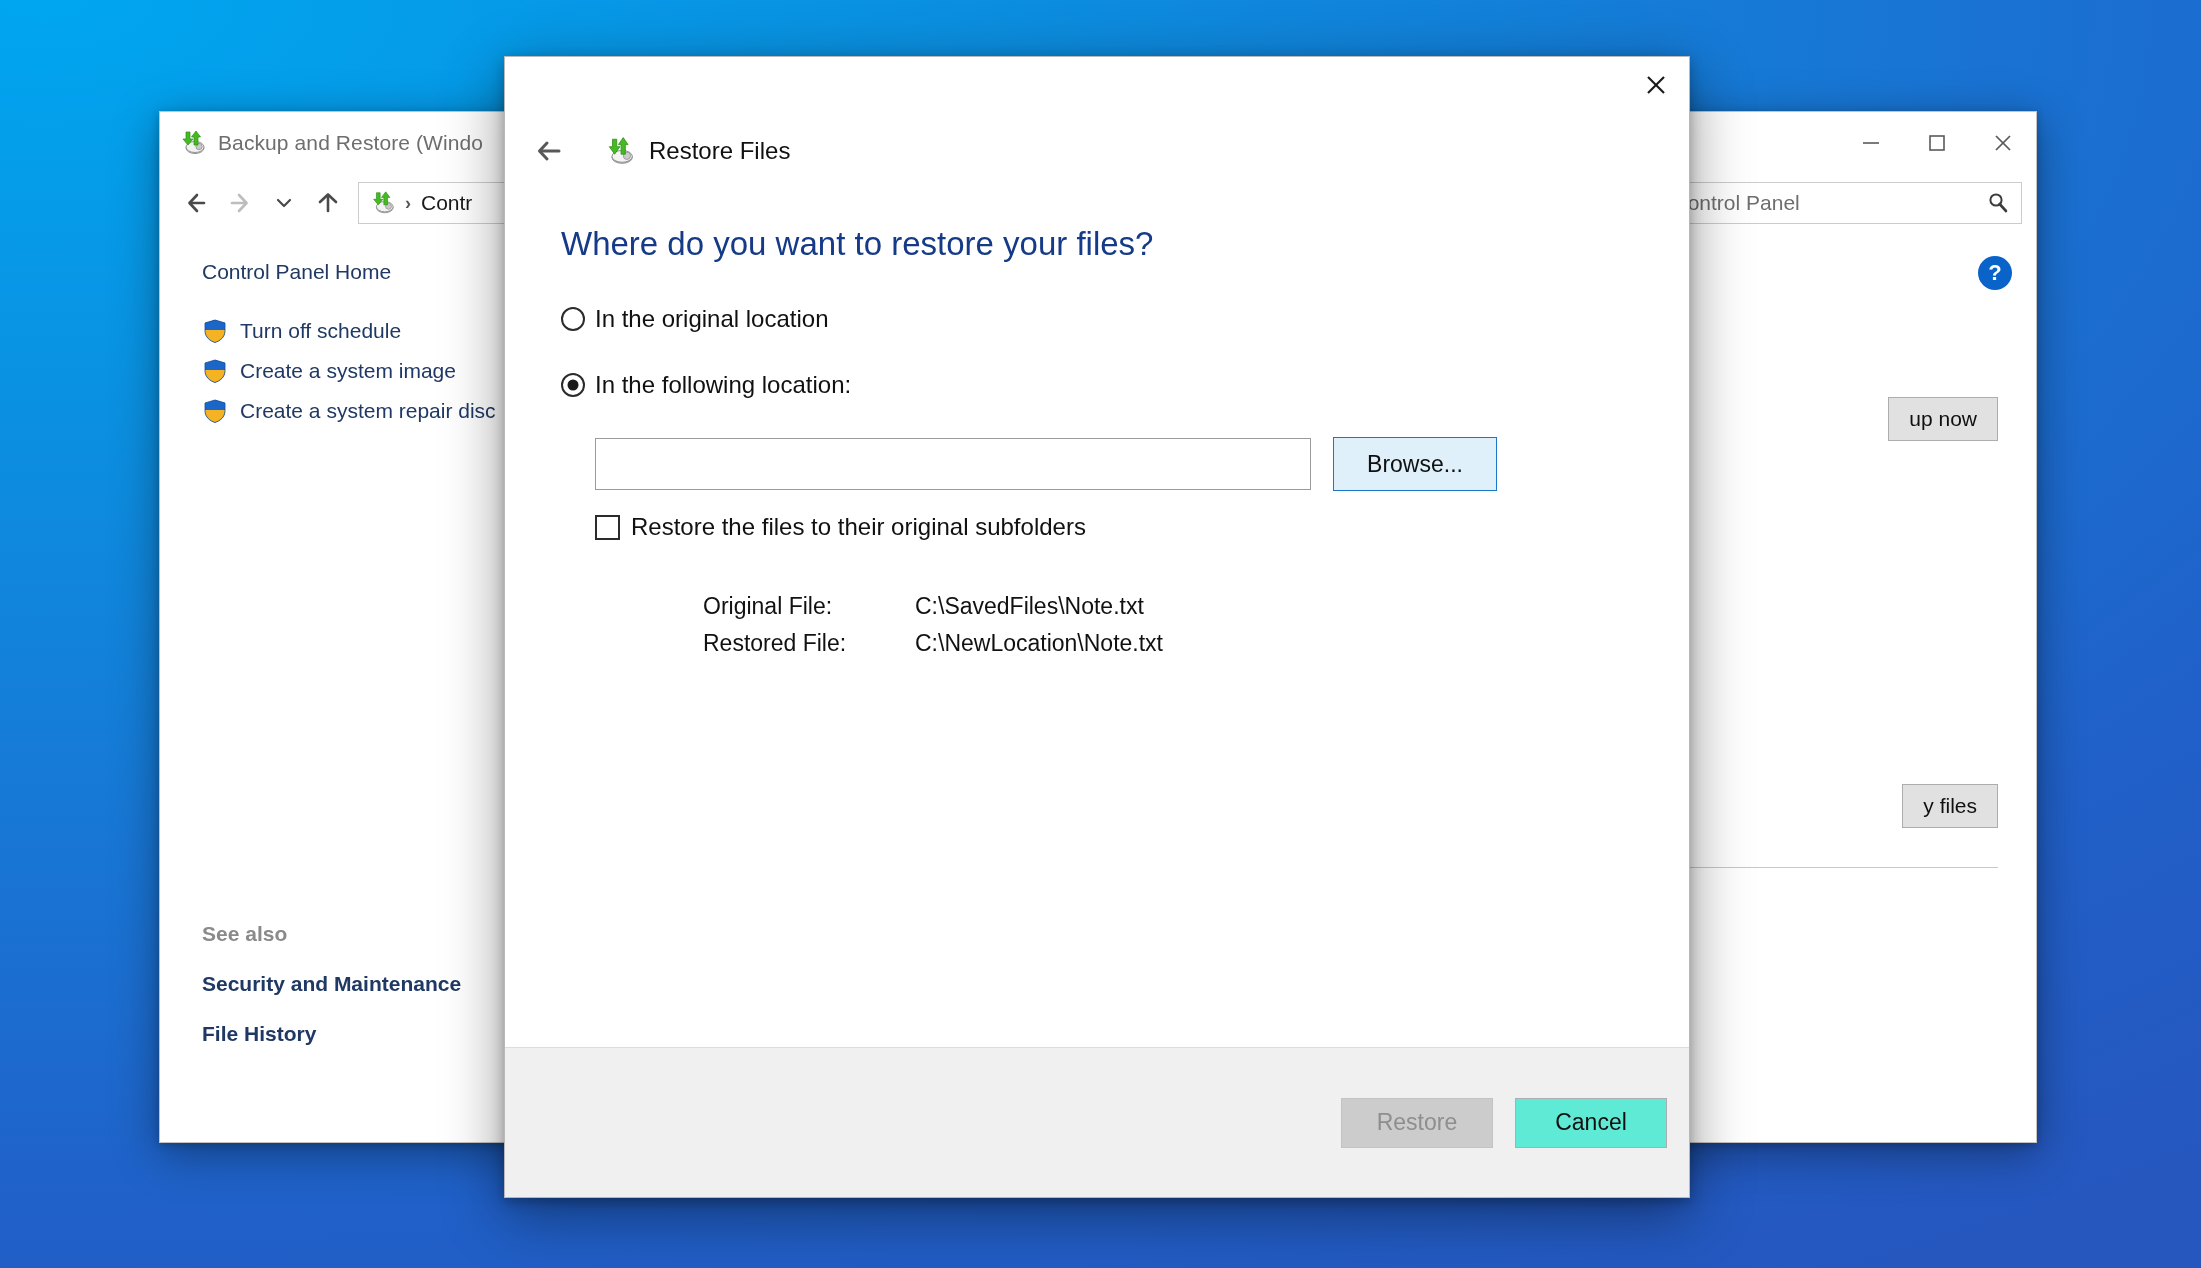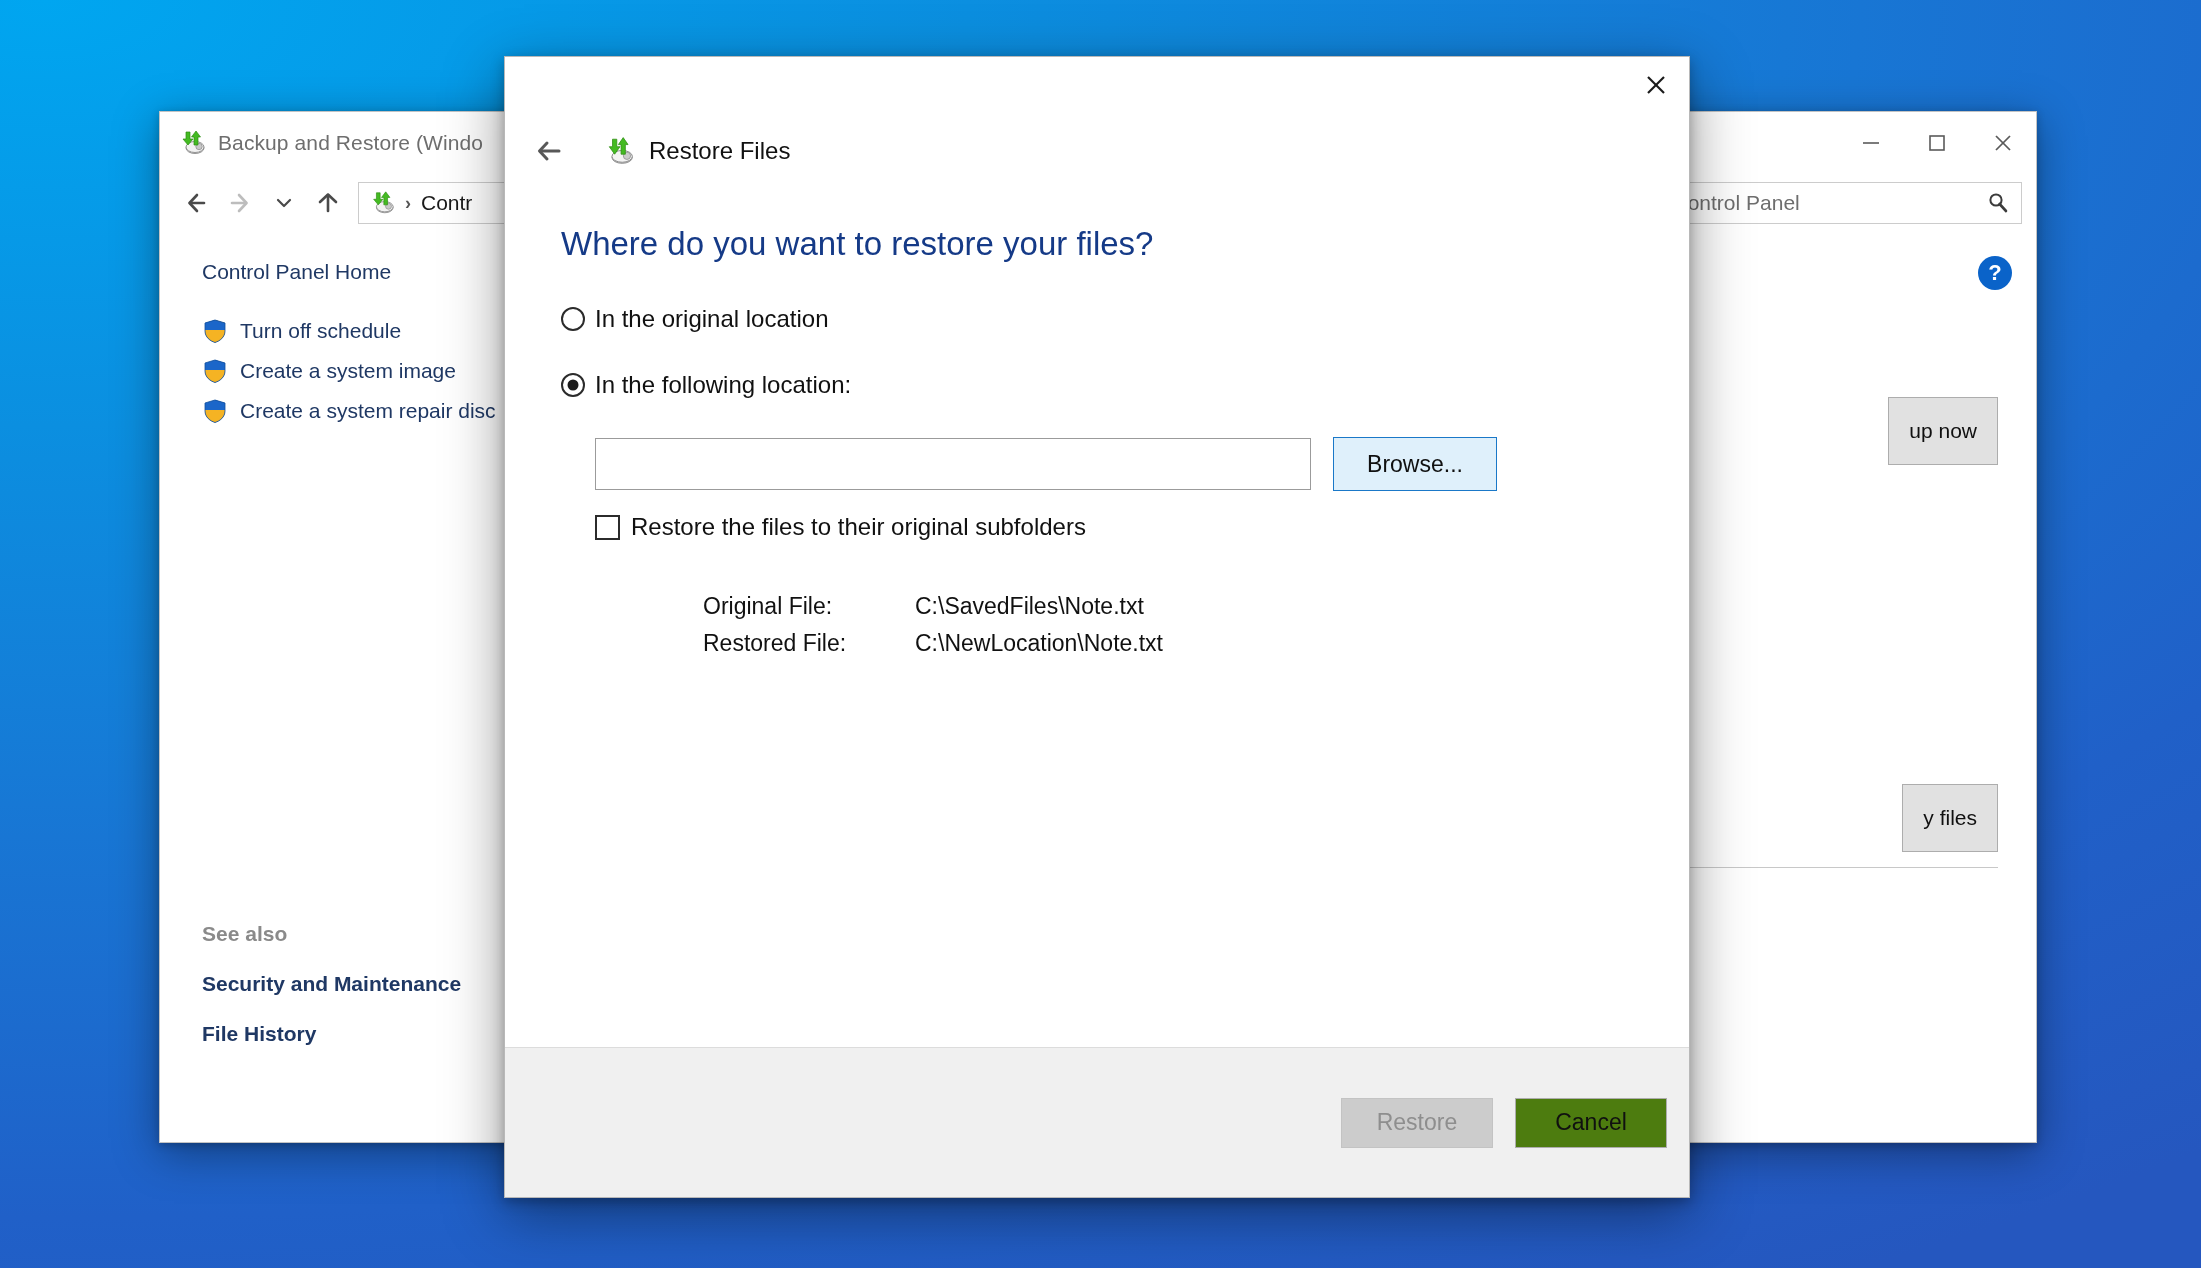--- a/index.html
+++ b/index.html
@@ -217,21 +217,21 @@
     position: absolute;
     display: flex;
     justify-content: flex-end;
     right: 38px;
   }
   .cp-btn {
     background: #e1e1e1;
     border: 1px solid #adadad;
     font-size: 21px;
     color: #101010;
-    padding: 21px 20px;
+    padding: 9px 20px;
     font-family: "Liberation Sans", sans-serif;
     white-space: nowrap;
   }
   .cp-divider {
     position: absolute;
     height: 1px;
     background: #c8c8c8;
   }
 
   
@@ -412,21 +412,21 @@
     font-family: "Liberation Sans", sans-serif;
     margin-left: 22px;
     box-sizing: border-box;
   }
   .dlg-btn.disabled {
     background: #cccccc;
     border: 1px solid #c3c3c3;
     color: #8e8e8e;
   }
   .dlg-btn.normal {
-    background: #4d7c0f;
+    background: #5eead4;
     border: 1px solid #adadad;
     color: #101010;
   }
 </style>
 </head>
 <body>
 
 <div id="desktop"></div>
 
 <div id="cp-window">

